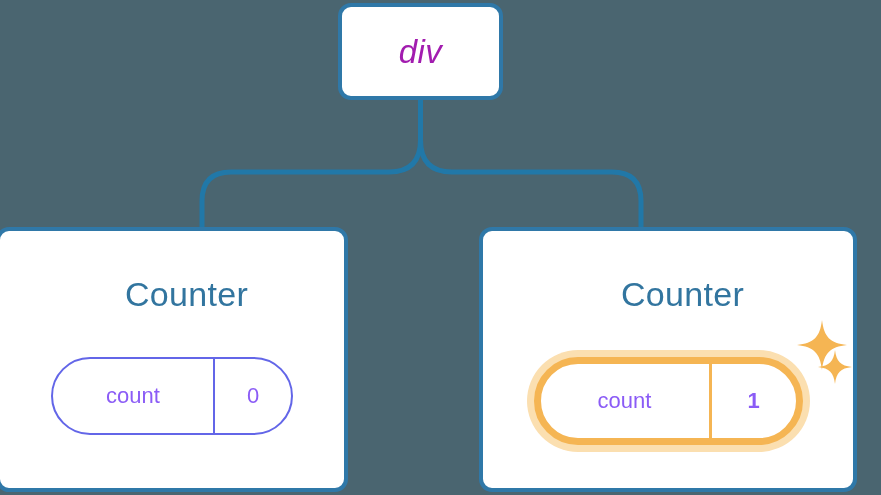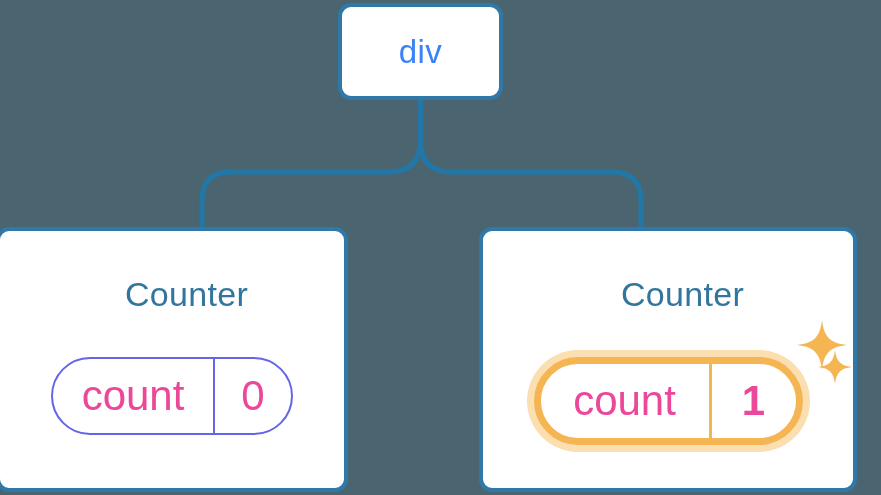--- a/index.html
+++ b/index.html
@@ -37,22 +37,23 @@
     background: #ffffff;
     border: 4px solid #2f78a8;
     border-radius: 13px;
     display: flex;
     align-items: center;
     justify-content: center;
     z-index: 3;
   }
   .node-root-label {
     font-size: 33px;
-    color: #3b82f6;
+    color: #a21caf;
     letter-spacing: .5px;
+    font-style: italic;
   }
 
   
   .card {
     position: absolute;
     top: 227px;
     height: 265px;
     box-sizing: border-box;
     background: #ffffff;
     border: 4px solid #2f78a8;
@@ -97,22 +98,22 @@
     border: 7px solid #f5b553;
     box-shadow: 0 0 0 7px #fbdfb0;
     height: 88px;
     border-radius: 50px;
   }
   .pill-key,
   .pill-val {
     display: flex;
     align-items: center;
     justify-content: center;
-    font-size: 42px;
-    color: #ec4899;
+    font-size: 22px;
+    color: #8b5cf6;
   }
   .pill-key { width: 160px; }
   .pill-val { width: 76px; }
   .pill-divider {
     width: 2px;
     background: #6366e8;
     align-self: stretch;
   }
   .pill.highlight .pill-divider { background: #f5b553; width: 3px; }
   .pill.highlight .pill-key { width: 168px; }

